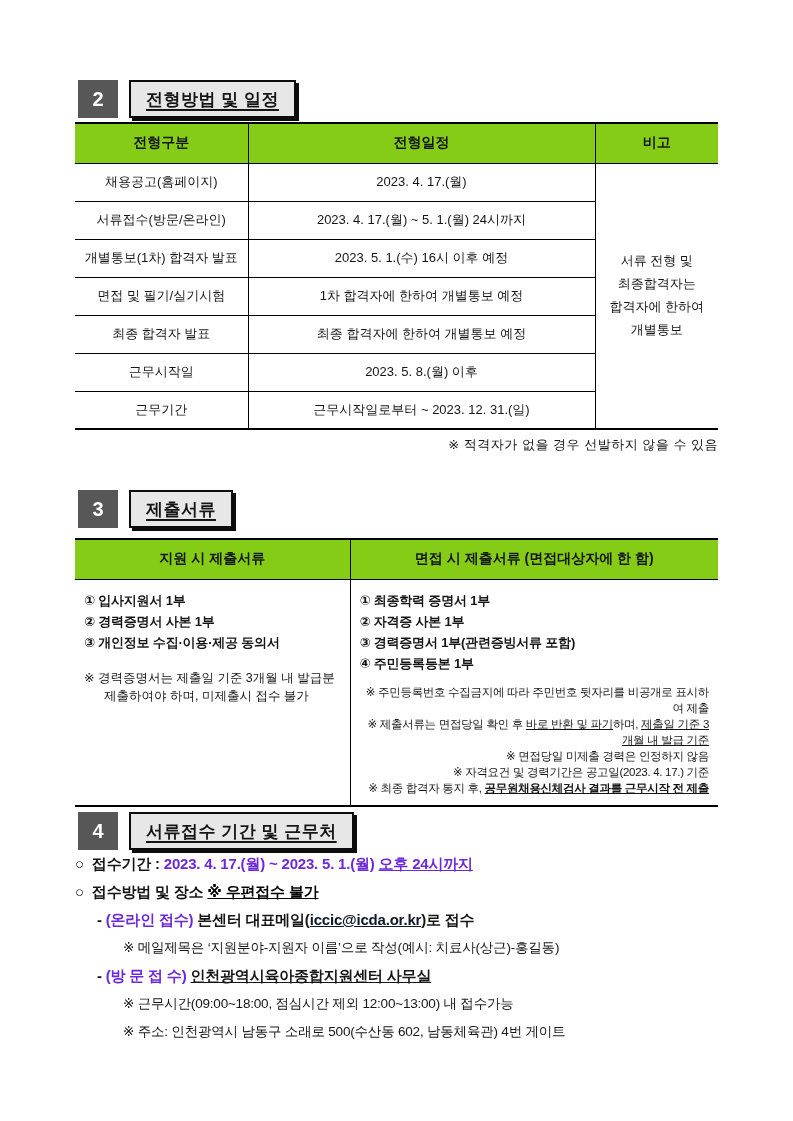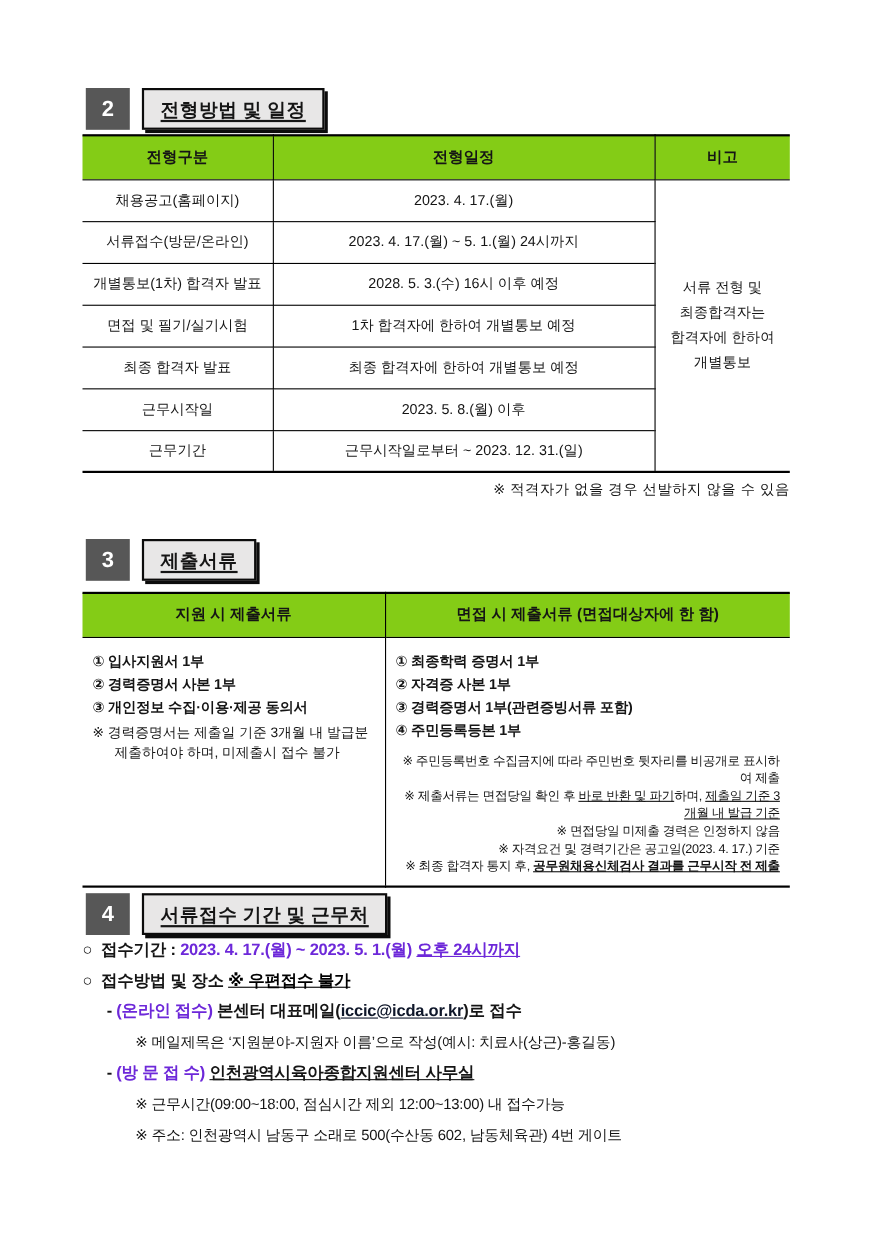--- a/index.html
+++ b/index.html
@@ -17,21 +17,21 @@
     width:40px; background:#575757; color:#fff;
     font-weight:bold; font-size:20px;
     display:flex; align-items:center; justify-content:center;
   }
   .title-box {
     background:#e8e7e7; border:2px solid #0c0c0c;
     box-shadow:3px 3px 0 #0c0c0c;
     padding:0 15px; display:flex; align-items:center;
     font-size:17px; font-weight:bold; letter-spacing:0.5px;
   }
-  .title-box span { text-decoration:underline; text-decoration-thickness:2px; text-underline-offset:4px;font-family:Liberation Serif, serif; }
+  .title-box span { text-decoration:underline; text-decoration-thickness:2px; text-underline-offset:4px; }
 
   
   .tbl { position:absolute; border-collapse:collapse; table-layout:fixed; width:643px; left:75px;
          border-top:2.5px solid #000; border-bottom:2.5px solid #000; }
   .tbl th, .tbl td { border:1px solid #000; }
   .tbl tr > *:first-child { border-left:none; }
   .tbl tr > *:last-child  { border-right:none; }
   .tbl th {
     background:#84cc16; height:40px; font-size:14px; font-weight:bold;
     text-align:center; border-bottom:1.5px solid #000;
@@ -41,21 +41,21 @@
   .tbl1 td.remark { white-space:pre-line; line-height:1.75; font-size:13px; }
 
   .footnote1 {
     position:absolute; left:75px; top:436px; width:643px;
     text-align:right; font-size:13px; letter-spacing:0.5px;
   }
 
   .tbl2 { top:538px; }
   .tbl2 td { vertical-align:top; padding:10px 9px 9px 9px; font-size:13px; }
   .doc-item { font-weight:bold; line-height:21px; letter-spacing:-0.2px; }
-  .doc-note { margin-top:4px; line-height:18px; font-size:12.5px; }
+  .doc-note { margin-top:16px; line-height:18px; font-size:12.5px; }
   .doc-note .wrap-indent { padding-left:20px; }
   .small-notes { margin-top:10px;text-align:right; }
   .small-note { font-size:11.5px; line-height:16px; letter-spacing:-0.3px;
                 padding-left:14px; text-indent:-14px; }
   .u  { text-decoration:underline; }
   .bu { text-decoration:underline; font-weight:bold; }
 
   
   .s4 { position:absolute; left:75px; top:850px; width:680px; }
   .s4 .line { line-height:28px; font-size:15px; font-weight:bold; letter-spacing:-0.2px; }
@@ -102,21 +102,21 @@
 최종합격자는
 합격자에 한하여
 개별통보</td>
       </tr>
       <tr>
         <td>서류접수(방문/온라인)</td>
         <td>2023. 4. 17.(월) ~ 5. 1.(월) 24시까지</td>
       </tr>
       <tr>
         <td>개별통보(1차) 합격자 발표</td>
-        <td>2028. 5. 3.(수) 16시 이후 예정</td>
+        <td>2023. 5. 1.(수) 16시 이후 예정</td>
       </tr>
       <tr>
         <td>면접 및 필기/실기시험</td>
         <td>1차 합격자에 한하여 개별통보 예정</td>
       </tr>
       <tr>
         <td>최종 합격자 발표</td>
         <td>최종 합격자에 한하여 개별통보 예정</td>
       </tr>
       <tr>

